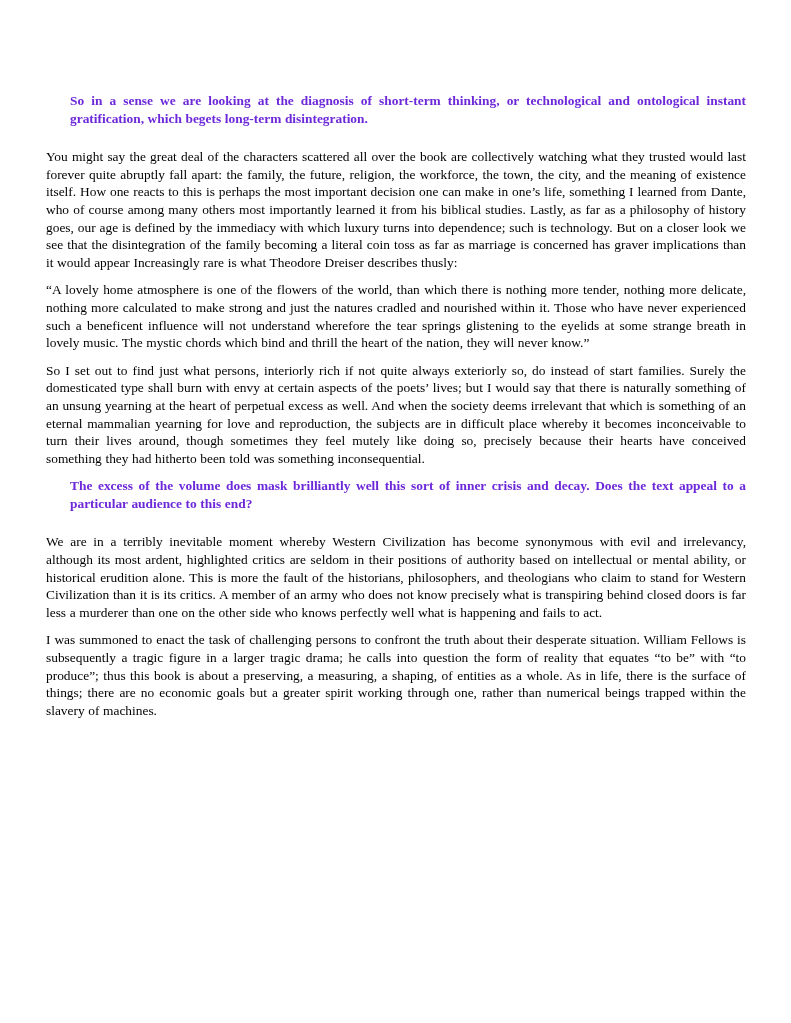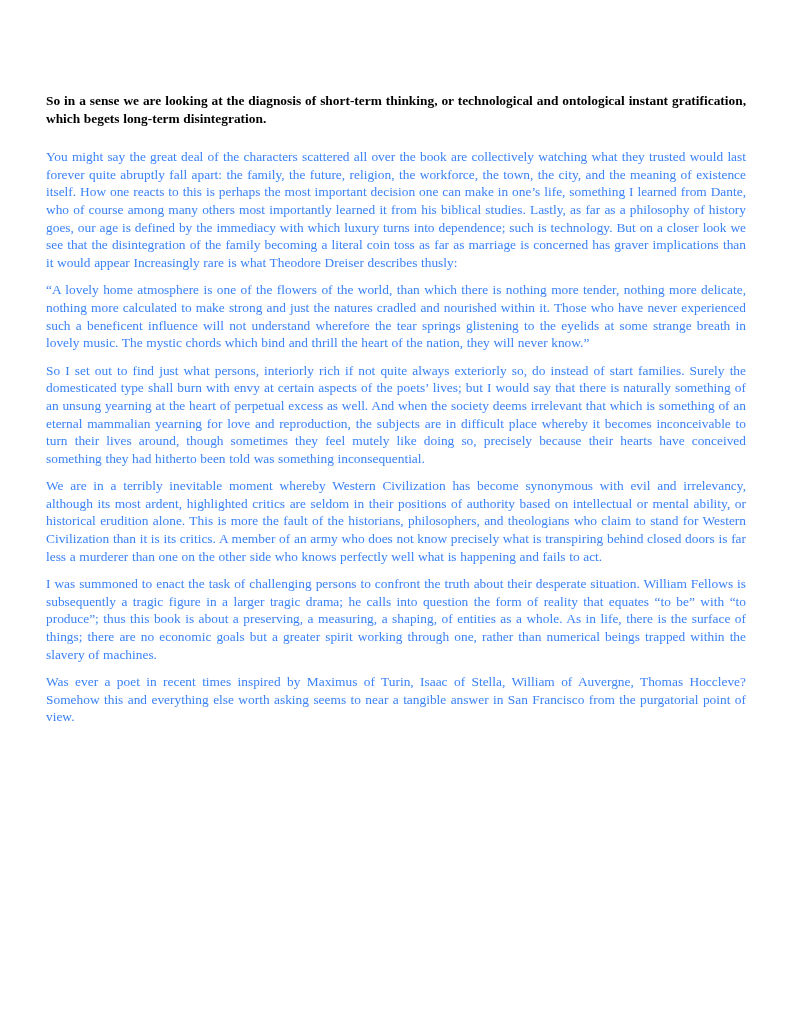--- a/index.html
+++ b/index.html
@@ -16,40 +16,41 @@
     box-sizing: border-box;
     width: 791px;
     height: 1023px;
     padding: 92px 45px 40px 46px;
     background: #ffffff;
   }
   .page p {
     font-family: "Liberation Serif", "DejaVu Serif", serif;
     font-size: 13.4px;
     line-height: 17.6px;
-    color: #3b82f6;
+    color: #000000;
     text-align: justify;
     margin: 0 0 10px 0;
     word-spacing: 0.02em;
   }
   .page p.question {
     font-weight: bold;
-    color: #000000;
+    color: #6d28d9;
     margin-top: 6px;
     margin-bottom: 21px;
+    margin-left: 24px;
   }
   .page p:first-child {
     margin-top: 0;
   }
 </style>
 </head>
 <body>
 
 <div class="page">
 
 <p class="question">So in a sense we are looking at the diagnosis of short-term thinking, or technological and ontological instant gratification, which begets long-term disintegration.</p>
     <p class="answer">You might say the great deal of the characters scattered all over the book are collectively watching what they trusted would last forever quite abruptly fall apart: the family, the future, religion, the workforce, the town, the city, and the meaning of existence itself. How one reacts to this is perhaps the most important decision one can make in one’s life, something I learned from Dante, who of course among many others most importantly learned it from his biblical studies. Lastly, as far as a philosophy of history goes, our age is defined by the immediacy with which luxury turns into dependence; such is technology. But on a closer look we see that the disintegration of the family becoming a literal coin toss as far as marriage is concerned has graver implications than it would appear Increasingly rare is what Theodore Dreiser describes thusly:</p>
     <p class="answer">“A lovely home atmosphere is one of the flowers of the world, than which there is nothing more tender, nothing more delicate, nothing more calculated to make strong and just the natures cradled and nourished within it. Those who have never experienced such a beneficent influence will not understand wherefore the tear springs glistening to the eyelids at some strange breath in lovely music. The mystic chords which bind and thrill the heart of the nation, they will never know.”</p>
     <p class="answer">So I set out to find just what persons, interiorly rich if not quite always exteriorly so, do instead of start families. Surely the domesticated type shall burn with envy at certain aspects of the poets’ lives; but I would say that there is naturally something of an unsung yearning at the heart of perpetual excess as well. And when the society deems irrelevant that which is something of an eternal mammalian yearning for love and reproduction, the subjects are in difficult place whereby it becomes inconceivable to turn their lives around, though sometimes they feel mutely like doing so, precisely because their hearts have conceived something they had hitherto been told was something inconsequential.</p>
+    <p class="question">The excess of the volume does mask brilliantly well this sort of inner crisis and decay. Does the text appeal to a particular audience to this end?</p>
     <p class="answer">We are in a terribly inevitable moment whereby Western Civilization has become synonymous with evil and irrelevancy, although its most ardent, highlighted critics are seldom in their positions of authority based on intellectual or mental ability, or historical erudition alone. This is more the fault of the historians, philosophers, and theologians who claim to stand for Western Civilization than it is its critics. A member of an army who does not know precisely what is transpiring behind closed doors is far less a murderer than one on the other side who knows perfectly well what is happening and fails to act.</p>
     <p class="answer">I was summoned to enact the task of challenging persons to confront the truth about their desperate situation. William Fellows is subsequently a tragic figure in a larger tragic drama; he calls into question the form of reality that equates “to be” with “to produce”; thus this book is about a preserving, a measuring, a shaping, of entities as a whole. As in life, there is the surface of things; there are no economic goals but a greater spirit working through one, rather than numerical beings trapped within the slavery of machines.</p>
-    <p class="answer">Was ever a poet in recent times inspired by Maximus of Turin, Isaac of Stella, William of Auvergne, Thomas Hoccleve? Somehow this and everything else worth asking seems to near a tangible answer in San Francisco from the purgatorial point of view.</p>
   </div>
 
 </body></html>

